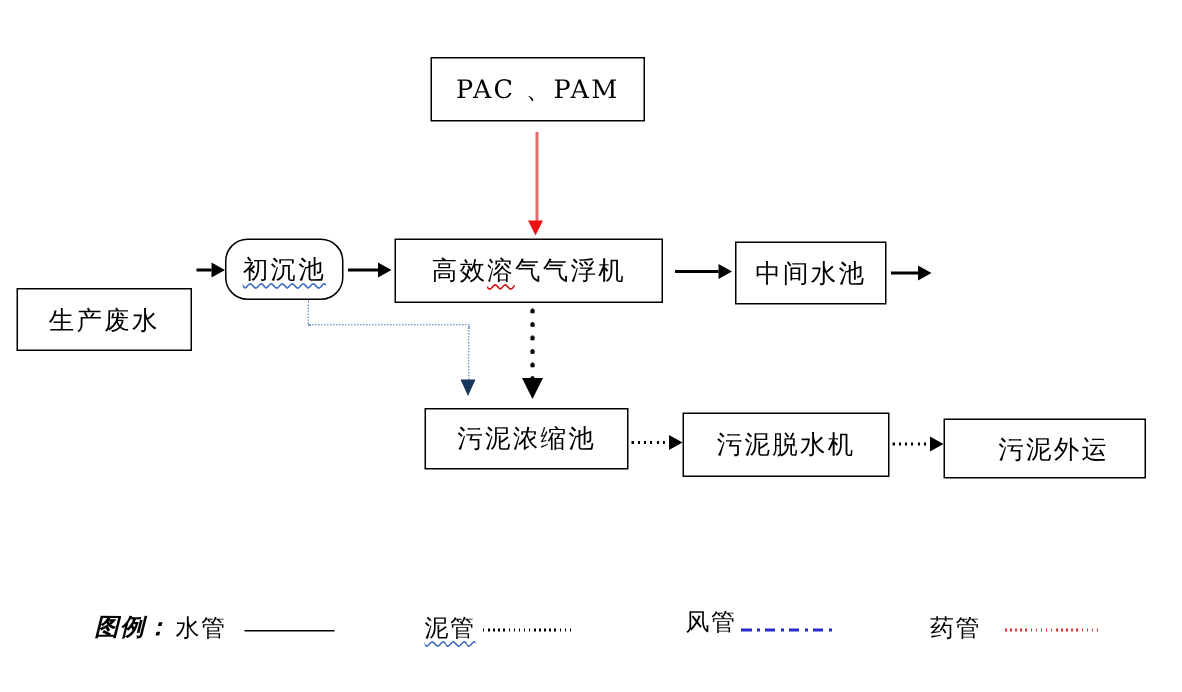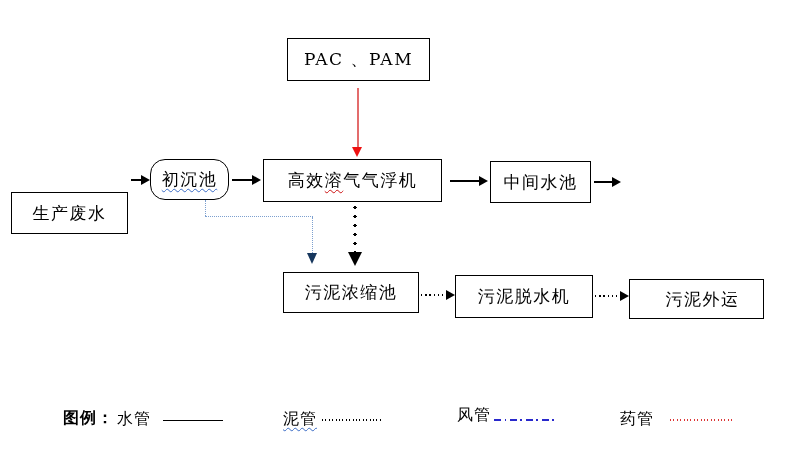--- a/index.html
+++ b/index.html
@@ -117,21 +117,21 @@
   <div class="head-down-black" style="left:348px;top:252px;"></div>
 
   <div class="seg-v-blue" style="left:205px;top:200px;height:16px;"></div>
   <div class="seg-h-blue" style="left:205px;top:216px;width:108px;"></div>
   <div class="seg-v-blue" style="left:312px;top:217px;height:36px;"></div>
   <div class="head-down-navy" style="left:307px;top:253px;"></div>
 
   <div class="arrow-r-dot" style="left:421px;top:294px;width:25px;"></div>
   <div class="arrow-r-dot" style="left:595px;top:295px;width:25px;"></div>
 
-  <span class="leg-label leg-title" style="left:63px;top:408px;">图例：</span>
+  <span class="leg-label leg-title" style="left:63px;top:408px;font-style:italic;">图例：</span>
 
   <span class="leg-label" style="left:117px;top:409px;">水管</span>
   <div class="leg-line-solid" style="left:163px;top:420px;width:60px;"></div>
 
   <span class="leg-label squig-blue" style="left:283px;top:409px;">泥管</span>
   <div class="leg-line-dot-black" style="left:322px;top:419px;width:59px;"></div>
 
   <span class="leg-label" style="left:457px;top:405px;">风管</span>
   <div class="leg-line-dashdot-blue" style="left:494px;top:419px;width:61px;"></div>
 

